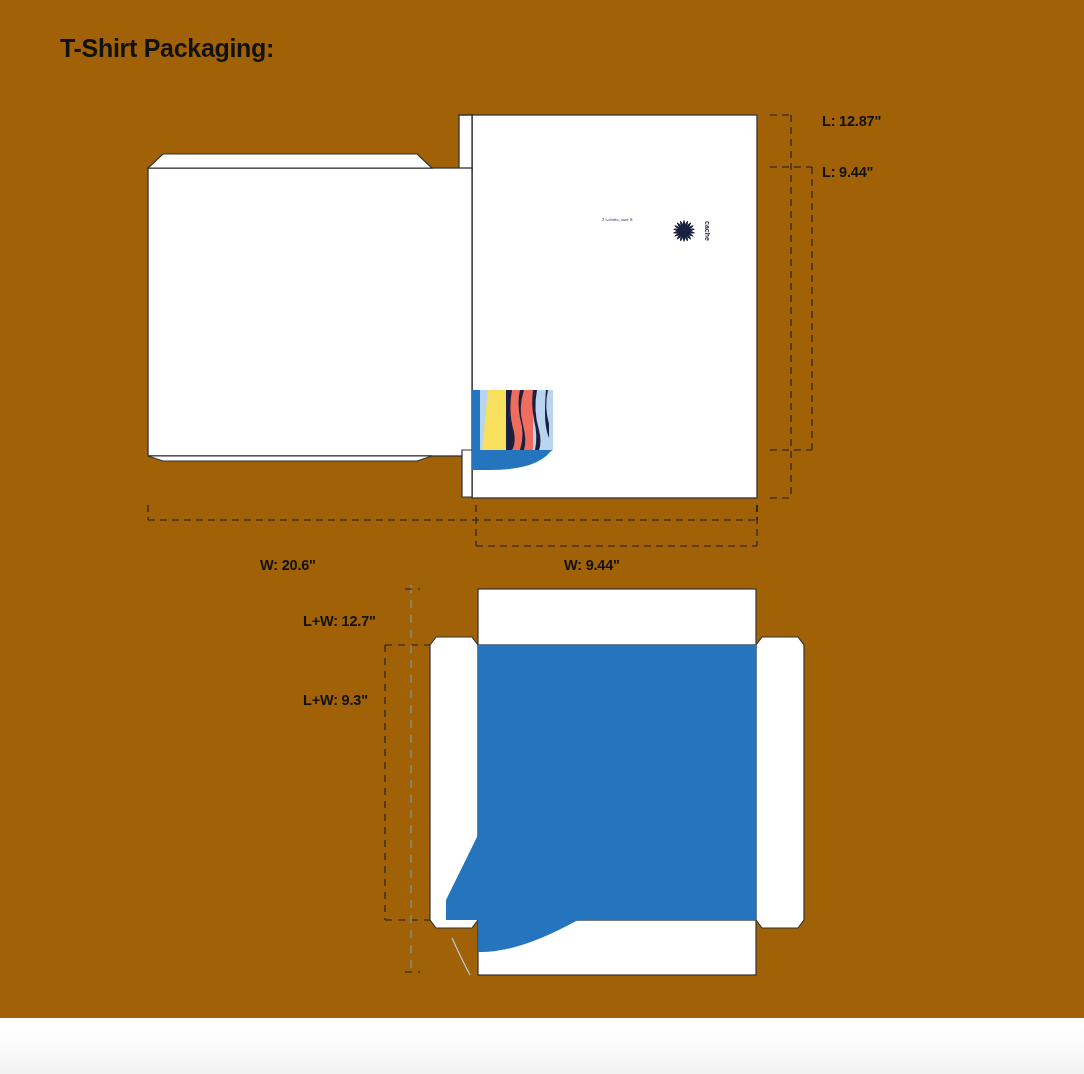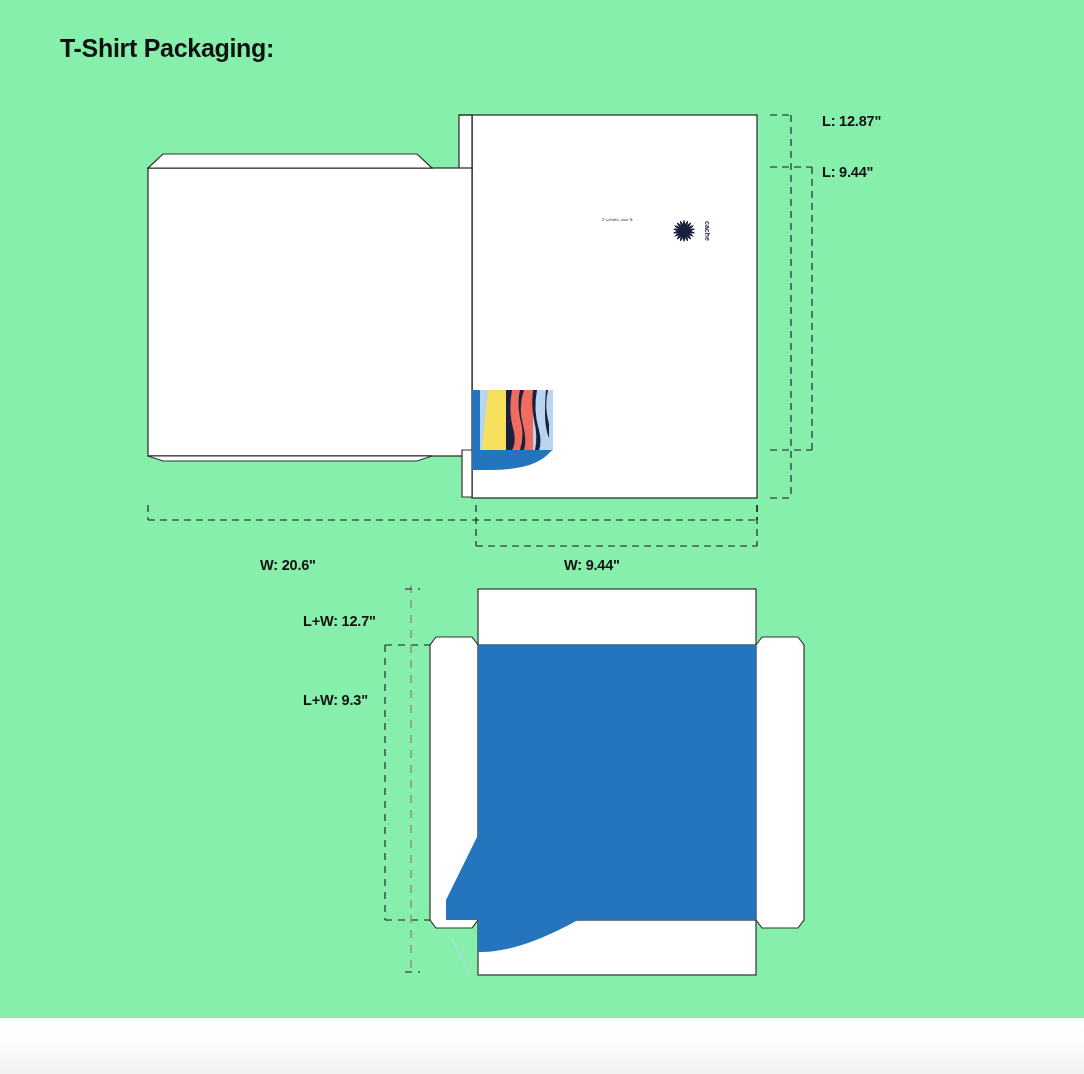--- a/index.html
+++ b/index.html
@@ -12,21 +12,21 @@
     height: 1074px;
     position: relative;
     overflow: hidden;
     font-family: "Liberation Sans", sans-serif;
     color: #111111;
   }
 
   #page {
     position: absolute;
     inset: 0;
-    background: #86efac;
+    background: #a16207;
   }
 
   #footer-fade {
     position: absolute;
     left: 0;
     right: 0;
     top: 1018px;
     height: 56px;
     background: linear-gradient(to bottom, #ffffff 0%, #fcfcfc 40%, #f2f2f3 100%);
   }

